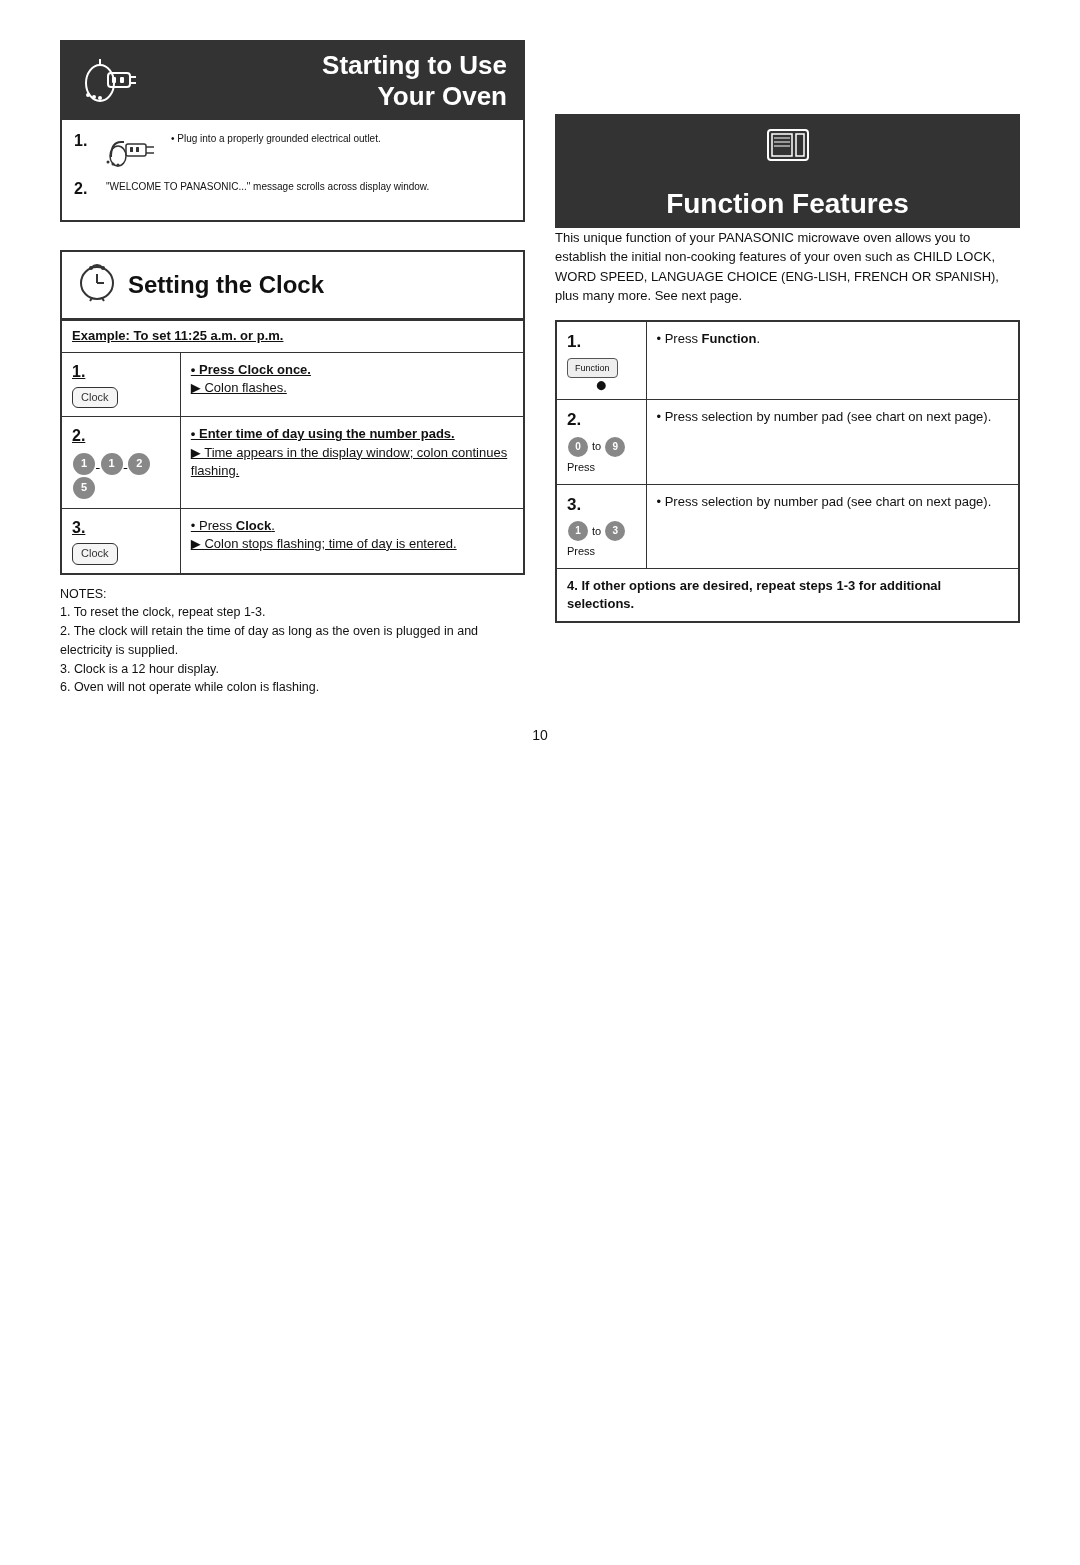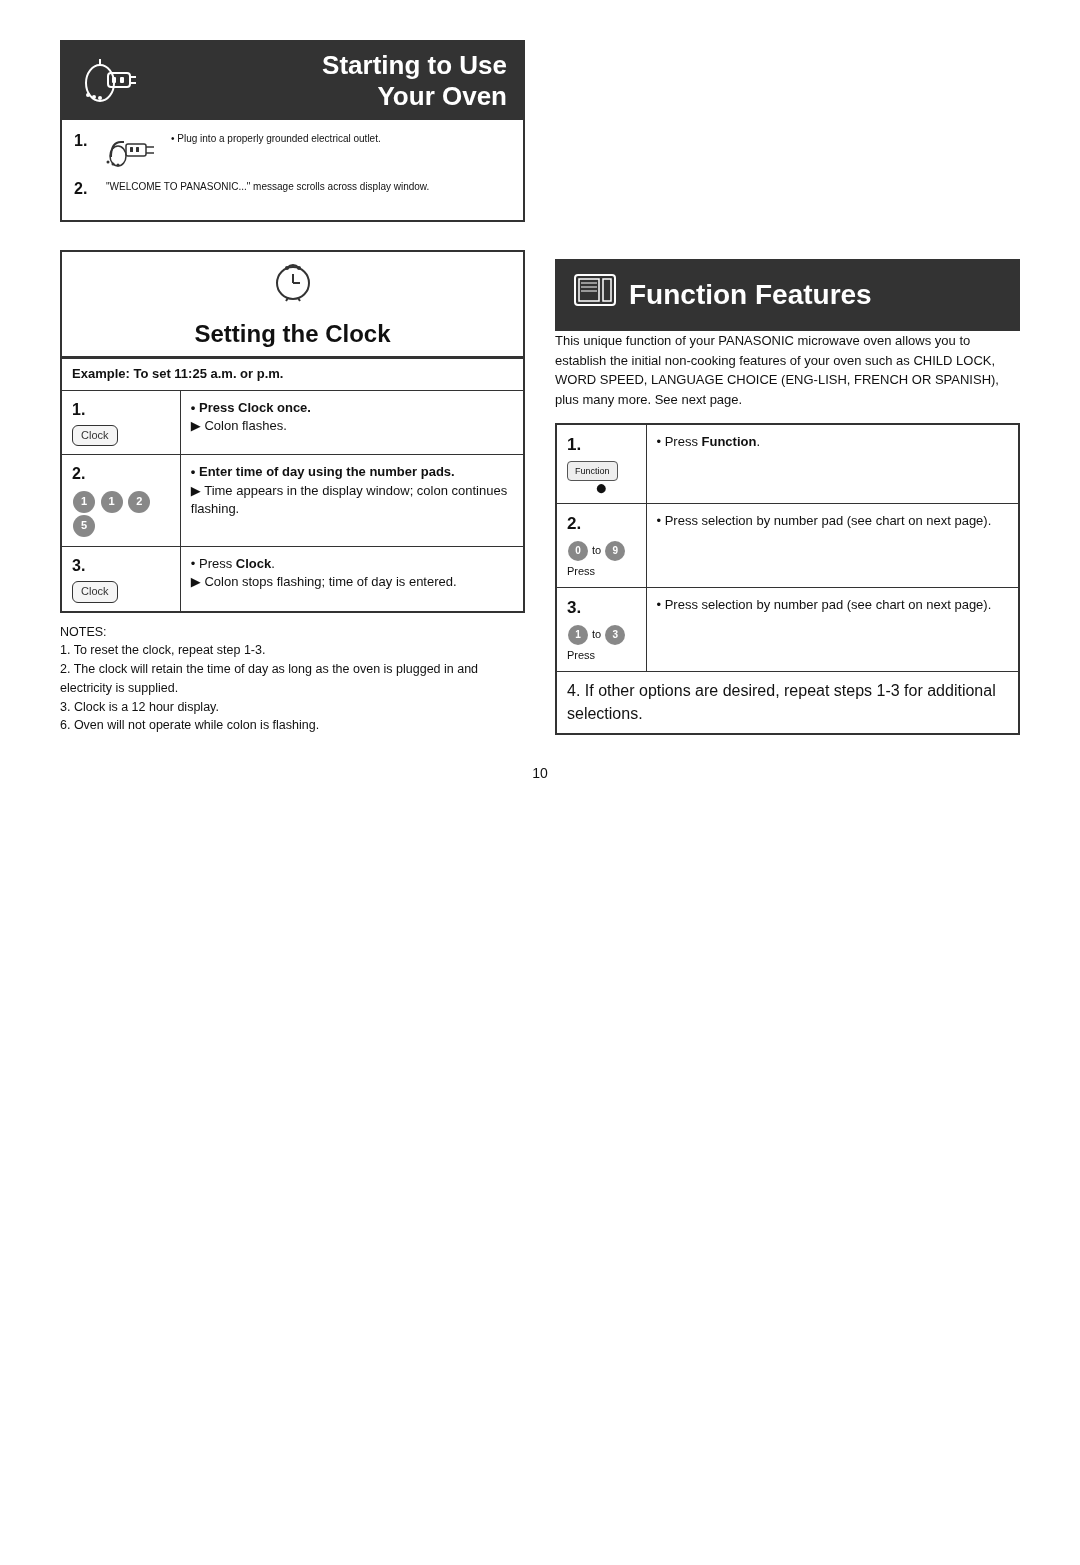--- a/index.html
+++ b/index.html
@@ -9,21 +9,21 @@
       font-size: 13px;
       color: #111;
       width: 1080px;
       min-height: 1565px;
       padding: 40px 60px;
     }
 
     .page-layout {
       display: flex;
       gap: 30px;
-      align-items: flex-end;
+      align-items: center;
     }
 
     .left-col {
       flex: 1;
       min-width: 0;
     }
 
     .right-col {
       flex: 1;
       min-width: 0;
@@ -92,21 +92,20 @@
     }
 
     .clock-header {
       background: #fff;
       border: 2px solid #333;
       display: flex;
       align-items: center;
       gap: 10px;
       padding: 8px 14px;
       margin-bottom: 0;
-      flex-direction: column;
     }
 
     .clock-header-icon {
       font-size: 32px;
     }
 
     .clock-header-text {
       font-size: 24px;
       font-weight: bold;
     }
@@ -117,20 +116,21 @@
       border: 2px solid #333;
       border-top: none;
     }
 
     .clock-table td {
       border: 1px solid #333;
       padding: 8px 10px;
       vertical-align: top;
       font-size: 13px;
       line-height: 1.4;
+      text-decoration: underline;
     }
 
     .example-row td {
       font-weight: bold;
       font-size: 13px;
       border: 1px solid #333;
       padding: 6px 10px;
     }
 
     .num-badge {
@@ -168,20 +168,21 @@
     }
 
     
     .function-header {
       background: #333;
       color: #fff;
       display: flex;
       align-items: center;
       gap: 10px;
       padding: 8px 16px;
+      flex-direction: column;
     }
 
     .function-header-icon {
       font-size: 32px;
     }
 
     .function-header-text {
       font-size: 28px;
       font-weight: bold;
     }
@@ -232,21 +233,22 @@
       font-weight: bold;
       margin: 1px;
     }
 
     .fn-step-num {
       font-size: 17px;
       font-weight: bold;
     }
 
     .fn-row-4 td {
-      font-size: 16px;
+      font-size: 13px;
+      font-weight: bold;
     }
 
     .page-number {
       text-align: center;
       margin-top: 30px;
       font-size: 14px;
     }
 
     .bold { font-weight: bold; }
   </style>

